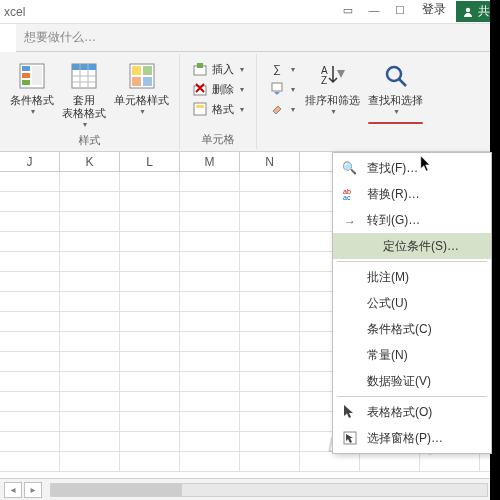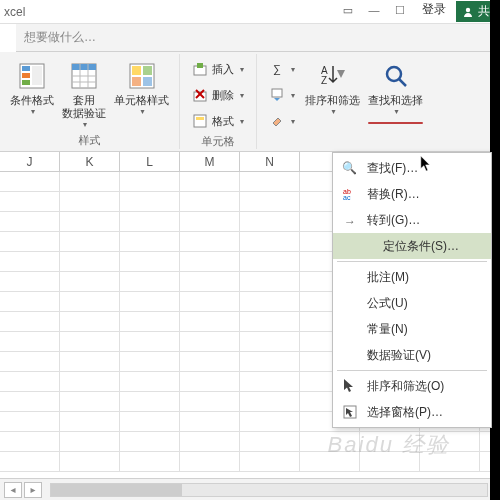--- a/index.html
+++ b/index.html
@@ -14,21 +14,21 @@
 
 .tellme { height: 28px; background: #f3f3f3; display: flex; align-items: center; padding: 0 8px; font-size: 12px; color: #888; border-bottom: 1px solid #d0d0d0; margin-left: 16px; }
 
 .ribbon { height: 100px; background: #f3f3f3; display: flex; border-bottom: 1px solid #d0d0d0; padding: 2px 0; }
 .ribbon-group { display: flex; flex-direction: column; align-items: center; padding: 0 6px; border-right: 1px solid #e0e0e0; }
 .ribbon-group-items { display: flex; flex: 1; align-items: flex-start; padding-top: 4px; }
 .ribbon-group-label { font-size: 11px; color: #666; padding: 2px 0; }
 .big-btn { display: flex; flex-direction: column; align-items: center; padding: 2px 4px; cursor: pointer; }
 .big-btn-icon { width: 32px; height: 32px; display: flex; align-items: center; justify-content: center; margin-bottom: 2px; }
 .big-btn-label { font-size: 11px; color: #333; text-align: center; line-height: 13px; }
-.small-stack { display: flex; flex-direction: column; gap: 8px; padding: 2px; }
+.small-stack { display: flex; flex-direction: column; gap: 2px; padding: 2px; }
 .small-btn { display: flex; align-items: center; gap: 4px; font-size: 11px; color: #333; padding: 1px 4px; cursor: pointer; }
 .small-btn-icon { width: 16px; height: 16px; display: flex; align-items: center; justify-content: center; }
 .dropdown-arrow { font-size: 8px; color: #666; margin-left: 2px; }
 .red-underline { position: relative; }
 .red-underline::after { content:''; position:absolute; left:4px; right:4px; bottom:-6px; height:2px; background:#c04040; border-radius:2px; }
 
 .grid-area { position: relative; background: #fff; }
 .col-headers { display: flex; height: 20px; border-bottom: 1px solid #ccc; }
 .col-header { width: 60px; border-right: 1px solid #ccc; background: #fff; display: flex; align-items: center; justify-content: center; font-size: 12px; color: #555; }
 .grid-rows { }
@@ -101,21 +101,21 @@
           <svg width="28" height="28" viewBox="0 0 28 28">
               <rect x="2" y="2" width="24" height="24" fill="#fff" stroke="#888"></rect>
               <rect x="2" y="2" width="24" height="6" fill="#5b9bd5"></rect>
               <line x1="2" y1="14" x2="26" y2="14" stroke="#bbb"></line>
               <line x1="2" y1="20" x2="26" y2="20" stroke="#bbb"></line>
               <line x1="10" y1="2" x2="10" y2="26" stroke="#bbb"></line>
               <line x1="18" y1="2" x2="18" y2="26" stroke="#bbb"></line>
             </svg>
         </div>
         <div class="big-btn-label" style="white-space:pre">套用
-数据验证</div>
+表格格式</div>
         <div class="dropdown-arrow">▾</div>
       </div>
       <div class="big-btn">
         <div class="big-btn-icon">
           <svg width="28" height="28" viewBox="0 0 28 28">
               <rect x="2" y="2" width="24" height="24" fill="#fff" stroke="#888"></rect>
               <rect x="4" y="4" width="9" height="9" fill="#ffd966"></rect>
               <rect x="15" y="4" width="9" height="9" fill="#a9d18e"></rect>
               <rect x="4" y="15" width="9" height="9" fill="#f4b183"></rect>
               <rect x="15" y="15" width="9" height="9" fill="#9dc3e6"></rect>
@@ -411,34 +411,38 @@
   <div class="menu-item">
       <span class="menu-item-icon"></span>
       <span>批注(M)</span>
     </div>
   <div class="menu-item">
       <span class="menu-item-icon"></span>
       <span>公式(U)</span>
     </div>
   <div class="menu-item">
       <span class="menu-item-icon"></span>
+      <span>条件格式(C)</span>
+    </div>
+  <div class="menu-item">
+      <span class="menu-item-icon"></span>
       <span>常量(N)</span>
     </div>
   <div class="menu-item">
       <span class="menu-item-icon"></span>
       <span>数据验证(V)</span>
     </div>
   <div class="menu-sep"></div>
   <div class="menu-item">
       <span class="menu-item-icon">
         <svg width="12" height="14" viewBox="0 0 12 14">
           <path d="M0 0 L0 11 L3 8.5 L5 13 L7 12 L5 8 L9 8 Z" fill="#444"></path>
         </svg>
       </span>
-      <span>排序和筛选(O)</span>
+      <span>表格格式(O)</span>
     </div>
   <div class="menu-item">
       <span class="menu-item-icon">
         <svg width="14" height="14" viewBox="0 0 14 14">
           <rect x="1" y="1" width="12" height="12" fill="#fff" stroke="#888"></rect>
           <path d="M3 3 L3 10 L5 8 L7 12 L9 11 L7 7 L10 7 Z" fill="#444"></path>
         </svg>
       </span>
       <span>选择窗格(P)…</span>
     </div>

